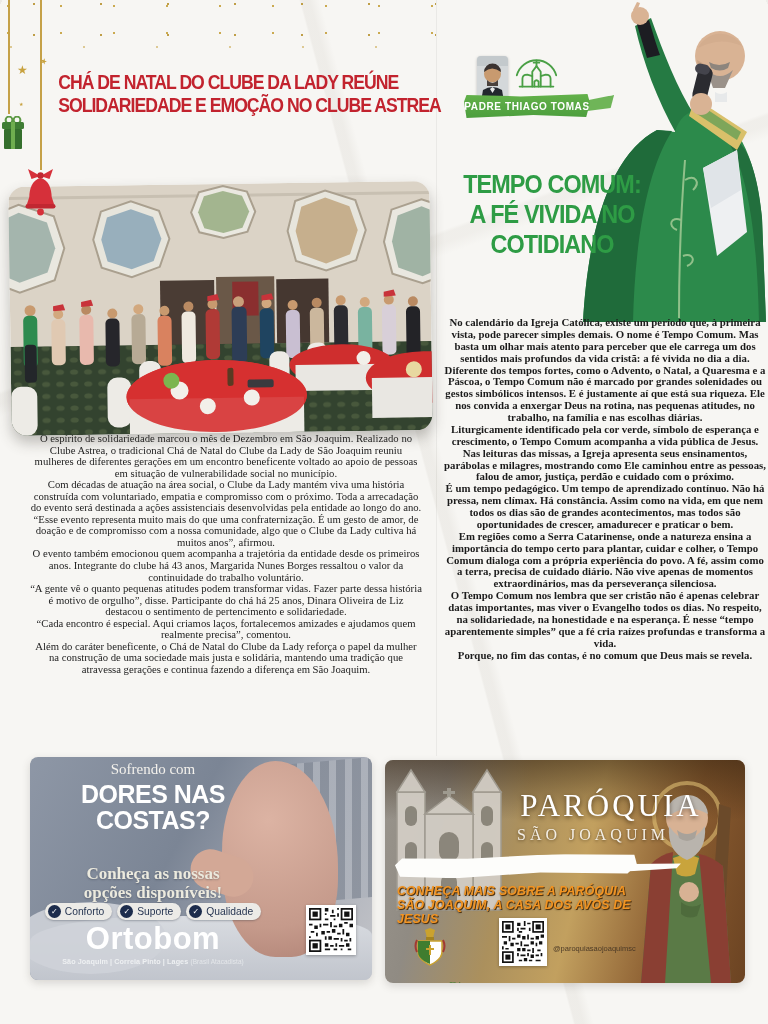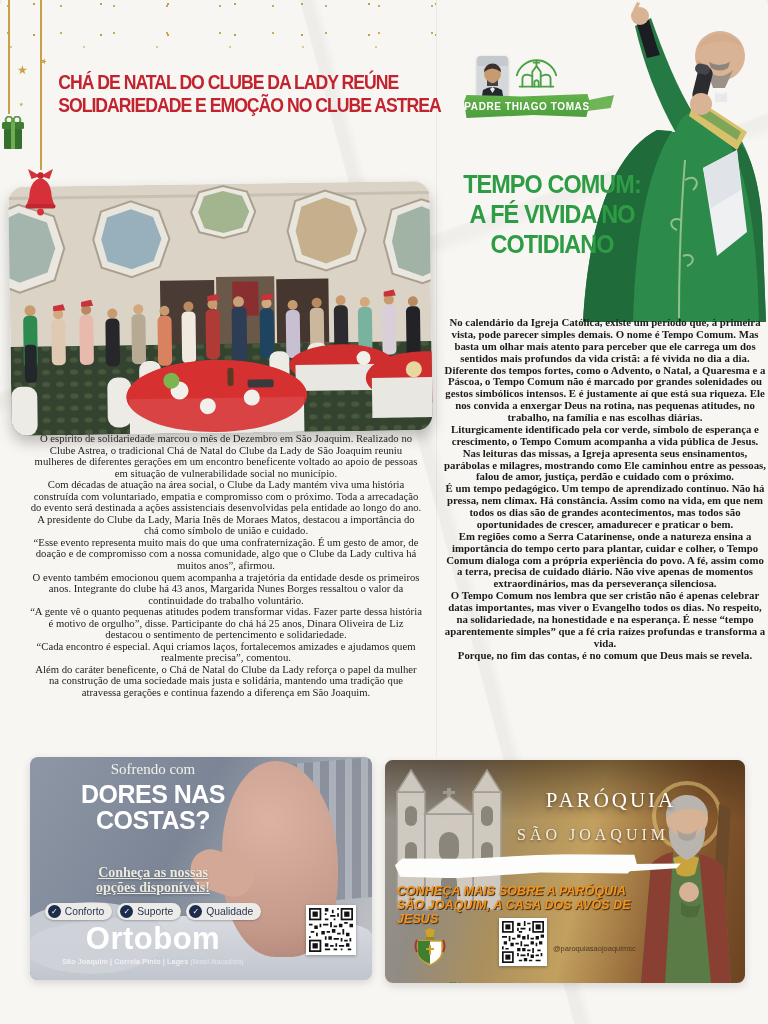--- a/index.html
+++ b/index.html
@@ -83,21 +83,21 @@
   .ob-text{left:14px;top:0;width:218px;height:223px;text-align:center;color:#fff;}
   .ob-intro{position:absolute;left:0;top:4px;width:100%;font-size:15px;color:#f3f1ec;}
   .ob-head{position:absolute;left:0;top:24px;width:100%;
     font-family:"Liberation Sans",sans-serif;font-weight:800;font-size:26px;line-height:1;
     letter-spacing:-.5px;transform:scaleX(.96);}
   .ob-pill{position:absolute;left:50%;top:81px;transform:translateX(-50%);
     background:#152440;border-radius:13px;padding:4px 13px;white-space:nowrap;
     font-family:"Liberation Sans",sans-serif;font-size:9.8px;color:#fff;letter-spacing:.3px;}
   .ob-pill b{font-weight:800;}
   .ob-sub{position:absolute;left:34px;top:108px;width:150px;font-weight:bold;
-    font-size:14px;line-height:1.1;color:#eceade;text-shadow:0 1px 2px rgba(40,45,60,.4);text-decoration:underline;}
+    font-size:17px;line-height:1.1;color:#eceade;text-shadow:0 1px 2px rgba(40,45,60,.4);}
   .ob-feats{position:absolute;left:0;top:146px;width:100%;display:flex;gap:5px;
     justify-content:center;}
   .feat{background:#ecebe7;border-radius:11px;padding:2px 8px 2px 3px;display:flex;
     align-items:center;gap:4px;font-family:"Liberation Sans",sans-serif;font-size:10.3px;
     color:#273652;box-shadow:0 1px 2px rgba(30,35,50,.3);}
   .check{width:13px;height:13px;border-radius:50%;background:#1c2c4c;color:#fff;
     display:inline-flex;align-items:center;justify-content:center;font-size:8px;}
   .check::after{content:"✓";}
   .ob-brand{position:absolute;left:0;top:164px;width:100%;
     font-family:"Liberation Sans",sans-serif;font-weight:800;font-size:31px;
@@ -109,21 +109,21 @@
   .qr{background:#fff;padding:3px;line-height:0;box-shadow:0 1px 3px rgba(0,0,0,.3);}
   .qr svg{display:block;}
   .qr-ortobom{right:16px;top:148px;}
   .qr-paroquia{left:114px;top:158px;}
   .ad-paroquia{left:385px;top:760px;width:360px;height:223px;
     background:linear-gradient(104deg,#9a958d 0%,#908b83 16%,#ab905d 36%,#c2a05f 54%,#8a5c30 78%,#6b4322 100%);}
   .pq-top-shade{left:0;top:0;width:100%;height:60px;
     background:linear-gradient(180deg,rgba(50,32,14,.55),transparent);}
   .pq-church{left:4px;top:2px;width:122px;height:150px;opacity:.95;}
   .pq-title{left:108px;top:28px;width:236px;text-align:center;color:#fff;
-    font-family:"Liberation Serif",serif;font-size:21px;letter-spacing:3px;
+    font-family:"Liberation Serif",serif;font-size:31px;letter-spacing:3px;
     text-shadow:0 2px 4px rgba(40,25,8,.6);}
   .pq-subtitle{left:108px;top:66px;width:200px;text-align:center;color:#f4efe6;
     font-family:"Liberation Serif",serif;font-size:16px;letter-spacing:4px;
     text-shadow:0 1px 3px rgba(40,25,8,.6);}
   .pq-brush{left:10px;top:95px;width:242px;height:22px;background:#fdfdfb;
     clip-path:polygon(0 35%,3% 5%,30% 12%,65% 0,99% 10%,100% 55%,96% 95%,60% 82%,25% 100%,2% 88%);
     transform:rotate(-1.2deg);}
   .pq-brush-tail{left:240px;top:101px;width:56px;height:10px;background:#fdfdfb;
     clip-path:polygon(0 20%,100% 35%,92% 80%,2% 95%);transform:rotate(-2deg);}
   .pq-cta{left:12px;top:124px;width:268px;color:#f29422;
@@ -311,21 +311,20 @@
         <rect x="236" y="196" width="26" height="8" rx="2" fill="#3a3a3e"></rect>
         <circle cx="352" cy="176" r="7" fill="#f2f0ea"></circle>
         <circle cx="402" cy="188" r="8" fill="#e8d8a0"></circle>
       </g>
     </svg>
   </div>
 
   <div class="abs left-body">
     <p>O espírito de solidariedade marcou o mês de Dezembro em São Joaquim. Realizado no Clube Astrea, o tradicional Chá de Natal do Clube da Lady de São Joaquim reuniu mulheres de diferentes gerações em um encontro beneficente voltado ao apoio de pessoas em situação de vulnerabilidade social no município.</p>
     <p>Com décadas de atuação na área social, o Clube da Lady mantém viva uma história construída com voluntariado, empatia e compromisso com o próximo. Toda a arrecadação do evento será destinada a ações assistenciais desenvolvidas pela entidade ao longo do ano.</p>
-    <p>A presidente do Clube da Lady, Maria Inês de Moraes Matos, destacou a importância do chá como símbolo de união e cuidado.</p>
     <p>“Esse evento representa muito mais do que uma confraternização. É um gesto de amor, de doação e de compromisso com a nossa comunidade, algo que o Clube da Lady cultiva há muitos anos”, afirmou.</p>
     <p>O evento também emocionou quem acompanha a trajetória da entidade desde os primeiros anos. Integrante do clube há 43 anos, Margarida Nunes Borges ressaltou o valor da continuidade do trabalho voluntário.</p>
     <p>“A gente vê o quanto pequenas atitudes podem transformar vidas. Fazer parte dessa história é motivo de orgulho”, disse. Participante do chá há 25 anos, Dinara Oliveira de Liz destacou o sentimento de pertencimento e solidariedade.</p>
     <p>“Cada encontro é especial. Aqui criamos laços, fortalecemos amizades e ajudamos quem realmente precisa”, comentou.</p>
     <p>Além do caráter beneficente, o Chá de Natal do Clube da Lady reforça o papel da mulher na construção de uma sociedade mais justa e solidária, mantendo uma tradição que atravessa gerações e continua fazendo a diferença em São Joaquim.</p>
   </div>
 
   <div class="abs crease"></div>
 
   <div class="abs priest-photo">

